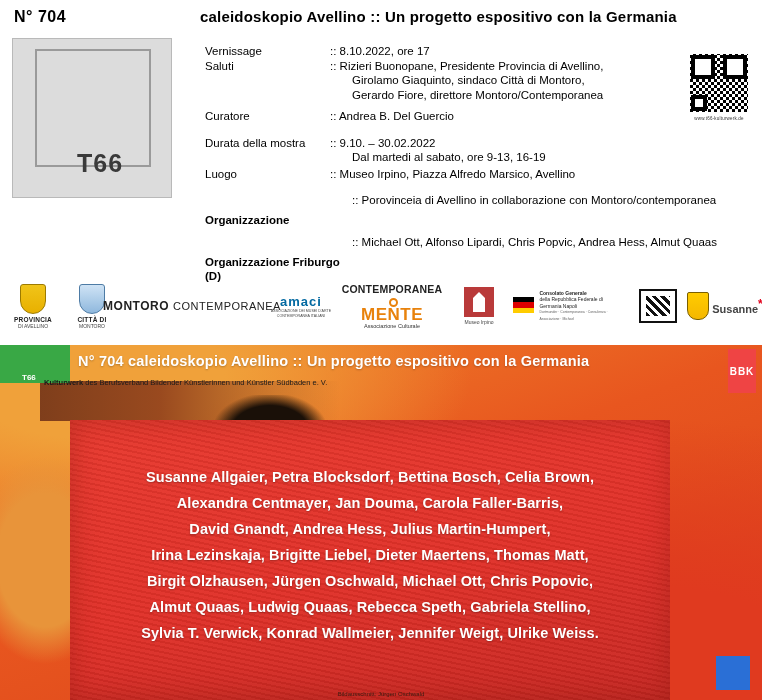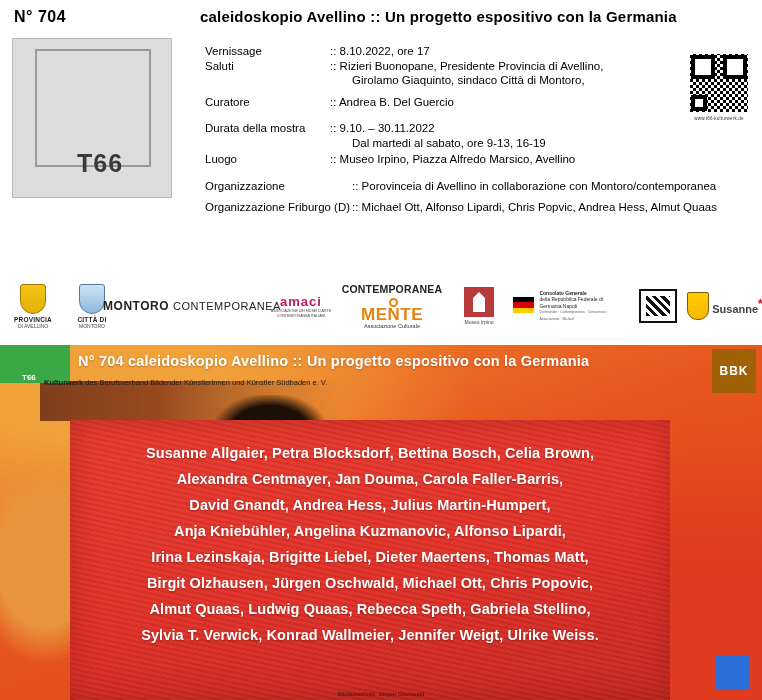--- a/index.html
+++ b/index.html
@@ -69,21 +69,21 @@
     line-height: 14.5px;
   }
   .row { display: flex; margin-bottom: 0px; }
   .row .lbl {
     width: 125px;
     font-weight: normal;
     flex: 0 0 125px;
   }
   .row .sep { width: 22px; flex: 0 0 22px; }
   .row .val { flex: 1 1 auto; }
-  .row.light .lbl { font-weight: normal; }
+  .row.light .lbl { font-weight: bold; margin-top: 20px; }
   .sub { margin-left: 147px; }
   .gap-s { height: 7px; }
   .gap-m { height: 12px; }
 
   
   .qr-wrap {
     position: absolute;
     right: 10px; top: 52px;
     width: 66px;
     text-align: center;
@@ -147,21 +147,21 @@
   .crest.blue {
     background: linear-gradient(#cfe3f5,#8fb8dd);
     border-color: #4d7ba5;
   }
   .sp-name { font-weight: bold; letter-spacing: .2px; }
   .sp-sub  { font-size: 5px; color: #444; }
   .sp-word {
     font-size: 12px; font-weight: bold; letter-spacing: .5px;
   }
   .sp-amaci {
-    font-size: 13px; font-weight: bold; color: #be185d; letter-spacing: 1px;
+    font-size: 13px; font-weight: bold; color: #0369a1; letter-spacing: 1px;
   }
   .sp-contemp {
     font-size: 10.5px; font-weight: bold; letter-spacing: .2px;
   }
   .sp-mente {
     font-size: 17px; font-weight: bold; color: #e8820c; letter-spacing: .5px;
     line-height: 16px;
   }
   .sp-mente-sub { font-size: 5.5px; color: #333; }
   .circle-mark {
@@ -283,31 +283,31 @@
     left: 44px; top: 33px;
     font-size: 7.5px;
     color: #1a1a1a;
     font-weight: bold;
     white-space: nowrap;
   }
   .poster-kw span.norm { font-weight: normal; margin-top: 10px; }
   .bbk {
     position: absolute;
     right: 6px; top: 4px;
-    width: 44px; height: 44px;
-    background: #a16207;
+    width: 28px; height: 44px;
+    background: #ef4444;
     color: #fff;
-    font-size: 12px;
+    font-size: 10px;
     font-weight: bold;
     letter-spacing: 1px;
     display: flex; align-items: center; justify-content: center;
   }
   .artists {
     position: absolute;
-    left: 70px; top: 95px;
+    left: 70px; top: 119px;
     width: 600px;
     text-align: center;
     color: #fff;
     font-size: 14.5px;
     font-weight: bold;
     line-height: 26px;
     letter-spacing: .1px;
     text-shadow: 0 1px 2px rgba(0,0,0,.3);
   }
   .credit {
@@ -344,31 +344,32 @@
     <div class="row">
       <div class="lbl">Vernissage</div>
       <div class="val">:: 8.10.2022, ore 17</div>
     </div>
 
     <div class="row">
       <div class="lbl">Saluti</div>
       <div class="val">:: Rizieri Buonopane, Presidente Provincia di Avellino,</div>
     </div>
     <div class="sub">Girolamo Giaquinto, sindaco Città di Montoro,</div>
+    <div class="sub">Gerardo Fiore, direttore Montoro/Contemporanea</div>
 
     <div class="gap-s"></div>
     <div class="row">
       <div class="lbl">Curatore</div>
       <div class="val">:: Andrea B. Del Guercio</div>
     </div>
 
     <div class="gap-m"></div>
     <div class="row">
       <div class="lbl">Durata della mostra</div>
-      <div class="val">:: 9.10. – 30.11.2022</div>
+      <div class="val">:: 9.10. – 30.02.2022</div>
     </div>
     <div class="sub">Dal martedi al sabato, ore 9-13, 16-19</div>
 
     <div class="row" style="margin-top:2px;">
       <div class="lbl">Luogo</div>
       <div class="val">:: Museo Irpino, Piazza Alfredo Marsico, Avellino</div>
     </div>
 
     <div class="gap-m"></div>
     <div class="row light">
@@ -459,21 +460,20 @@
     <div class="poster-t66">T66</div>
     <div class="poster-kw">
       <span>Kulturwerk</span><span class="norm"> des Berufsverband Bildender Künstlerinnen und Künstler Südbaden e. V.</span>
     </div>
     <div class="bbk">BBK</div>
 
     <div class="artists">
       <div>Susanne Allgaier, Petra Blocksdorf, Bettina Bosch, Celia Brown,</div>
       <div>Alexandra Centmayer, Jan Douma, Carola Faller-Barris,</div>
       <div>David Gnandt, Andrea Hess, Julius Martin-Humpert,</div>
-      <div>Anja Kniebühler, Angelina Kuzmanovic, Alfonso Lipardi,</div>
       <div>Irina Lezinskaja, Brigitte Liebel, Dieter Maertens, Thomas Matt,</div>
       <div>Birgit Olzhausen, Jürgen Oschwald, Michael Ott, Chris Popovic,</div>
       <div>Almut Quaas, Ludwig Quaas, Rebecca Speth, Gabriela Stellino,</div>
       <div>Sylvia T. Verwick, Konrad Wallmeier, Jennifer Weigt, Ulrike Weiss.</div>
     </div>
 
     <div class="credit">Bildausschnitt: Jürgen Oschwald</div>
   </div>
 
 </div>

